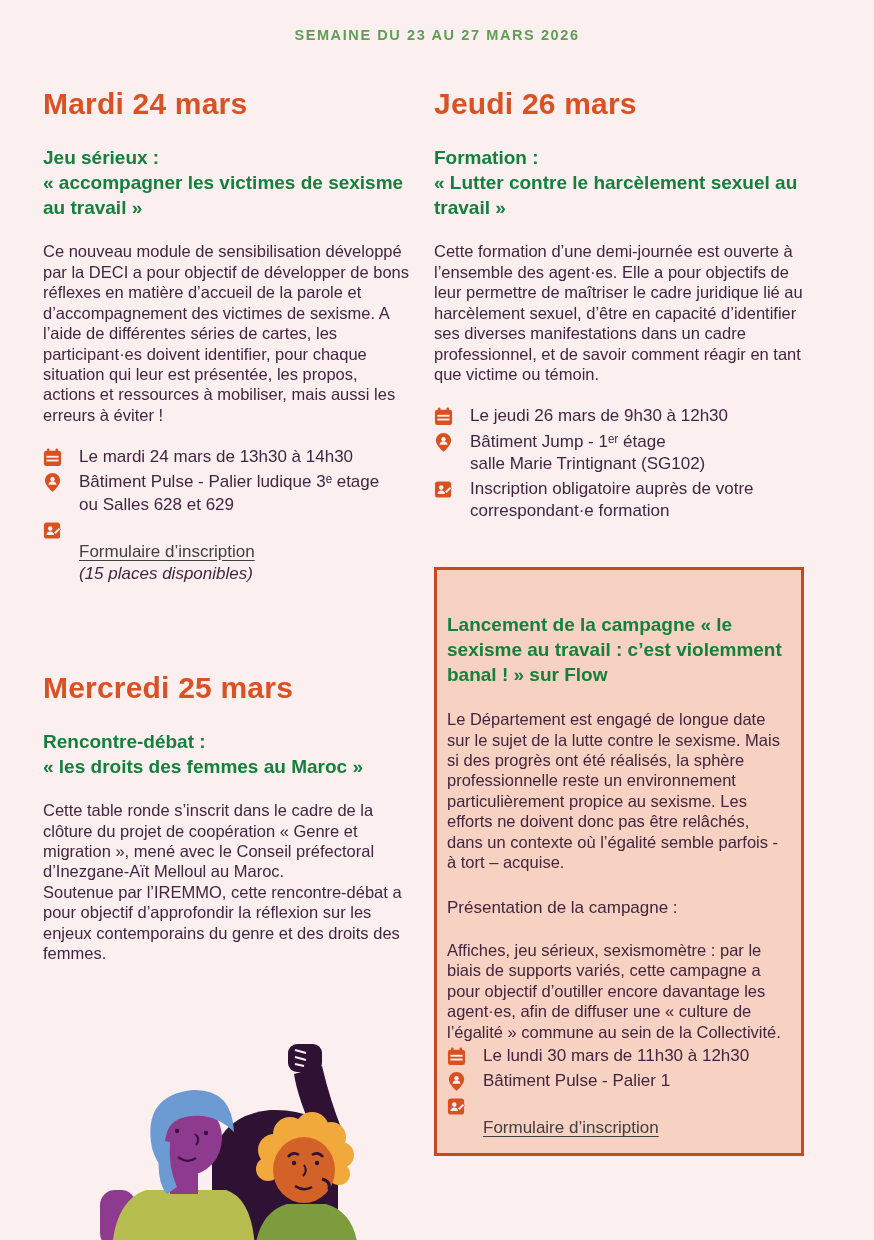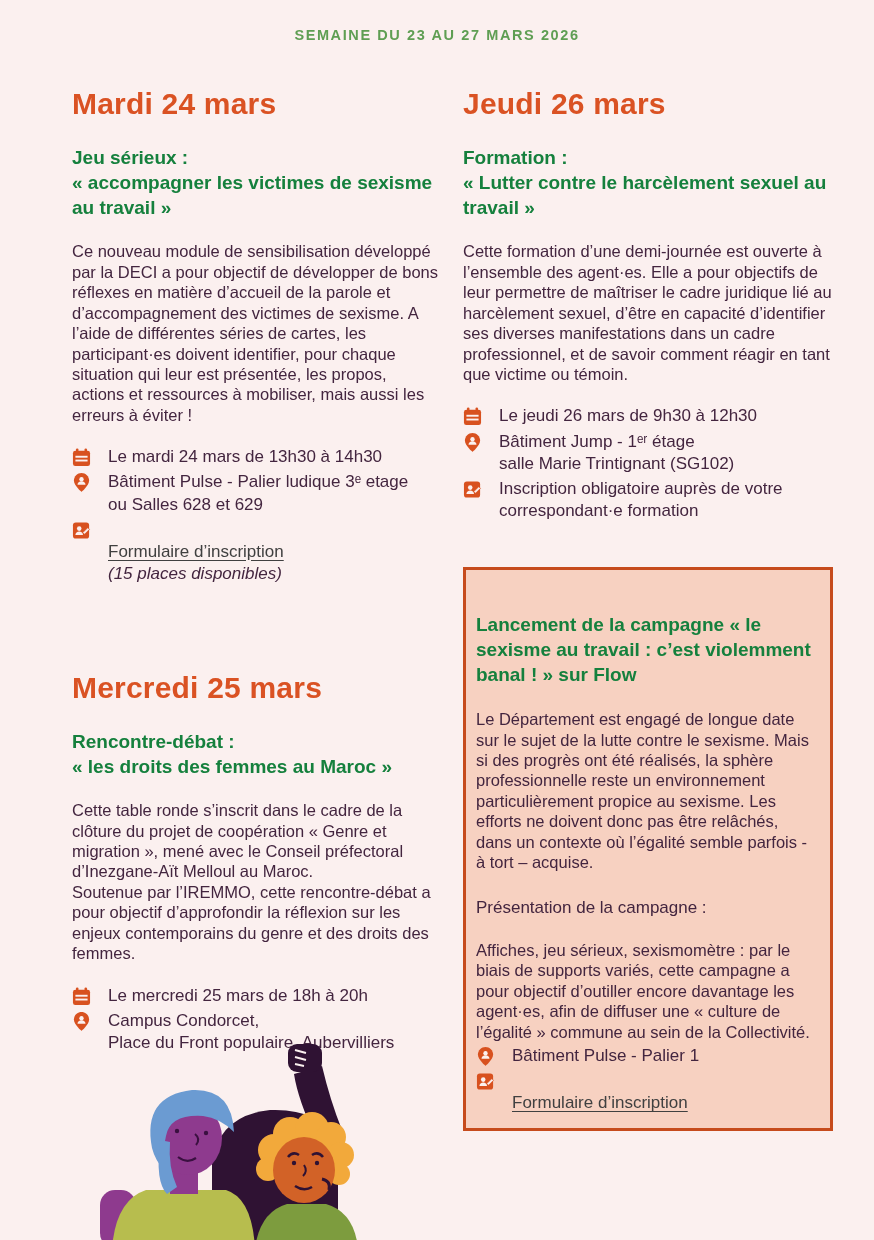--- a/index.html
+++ b/index.html
@@ -15,21 +15,21 @@
     padding-top:27px;
     text-align:center;
     color:#5f9e53;
     font-size:14.5px;
     font-weight:bold;
     letter-spacing:1.6px;
   }
   .columns{
     display:flex;
     gap:21px;
-    padding-left:72px;
+    padding-left:43px;
     margin-top:44px;
   }
   .col{ width:370px; flex:0 0 370px; }
   .day-title{
     color:#da5223;
     font-size:30px;
     font-weight:bold;
     letter-spacing:.2px;
     line-height:1.1;
   }
@@ -154,39 +154,20 @@
         </div>
       </div>
     </section>
 
     <section class="section">
       <h1 class="day-title">Mercredi 25 mars</h1>
       <div class="subtitle">Rencontre-débat :
 « les droits des femmes au Maroc »</div>
       <div class="body-text">Cette table ronde s’inscrit dans le cadre de la clôture du projet de coopération « Genre et migration », mené avec le Conseil préfectoral d’Inezgane-Aït Melloul au Maroc.
 Soutenue par l’IREMMO, cette rencontre-débat a pour objectif d’approfondir la réflexion sur les enjeux contemporains du genre et des droits des femmes.</div>
-      <div class="details">
-        <div class="detail-row">
-          <span class="detail-icon">
-              <svg width="19" height="19">
-                <use href="#ic-calendar"></use>
-              </svg>
-            </span>
-          <span class="detail-text">Le mercredi 25 mars de 18h à 20h</span>
-        </div>
-        <div class="detail-row">
-          <span class="detail-icon">
-              <svg width="19" height="19">
-                <use href="#ic-pin"></use>
-              </svg>
-            </span>
-          <span class="detail-text">Campus Condorcet,
-Place du Front populaire, Aubervilliers</span>
-        </div>
-      </div>
     </section>
 
   </div>
 
   <div class="col">
 
     <section class="section">
       <h1 class="day-title">Jeudi 26 mars</h1>
       <div class="subtitle">Formation :
 « Lutter contre le harcèlement sexuel au travail »</div>
@@ -219,20 +200,28 @@
         </div>
       </div>
     </section>
 
     <section class="campaign-box">
       <div class="subtitle">Lancement de la campagne « le sexisme au travail : c’est violemment banal ! » sur Flow</div>
       <div class="body-text">Le Département est engagé de longue date sur le sujet de la lutte contre le sexisme. Mais si des progrès ont été réalisés, la sphère professionnelle reste un environnement particulièrement propice au sexisme. Les efforts ne doivent donc pas être relâchés, dans un contexte où l’égalité semble parfois - à tort – acquise.</div>
       <div class="body-text intro">Présentation de la campagne :</div>
       <div class="body-text">Affiches, jeu sérieux, sexismomètre : par le biais de supports variés, cette campagne a pour objectif d’outiller encore davantage les agent·es, afin de diffuser une « culture de l’égalité » commune au sein de la Collectivité.</div>
       <div class="details">
+        <div class="detail-row">
+          <span class="detail-icon">
+              <svg width="19" height="19">
+                <use href="#ic-calendar"></use>
+              </svg>
+            </span>
+          <span class="detail-text">Le lundi 30 mars de 11h30 à 12h30</span>
+        </div>
         <div class="detail-row">
           <span class="detail-icon">
               <svg width="19" height="19">
                 <use href="#ic-pin"></use>
               </svg>
             </span>
           <span class="detail-text">Bâtiment Pulse - Palier 1</span>
         </div>
         <div class="detail-row">
           <span class="detail-icon">

